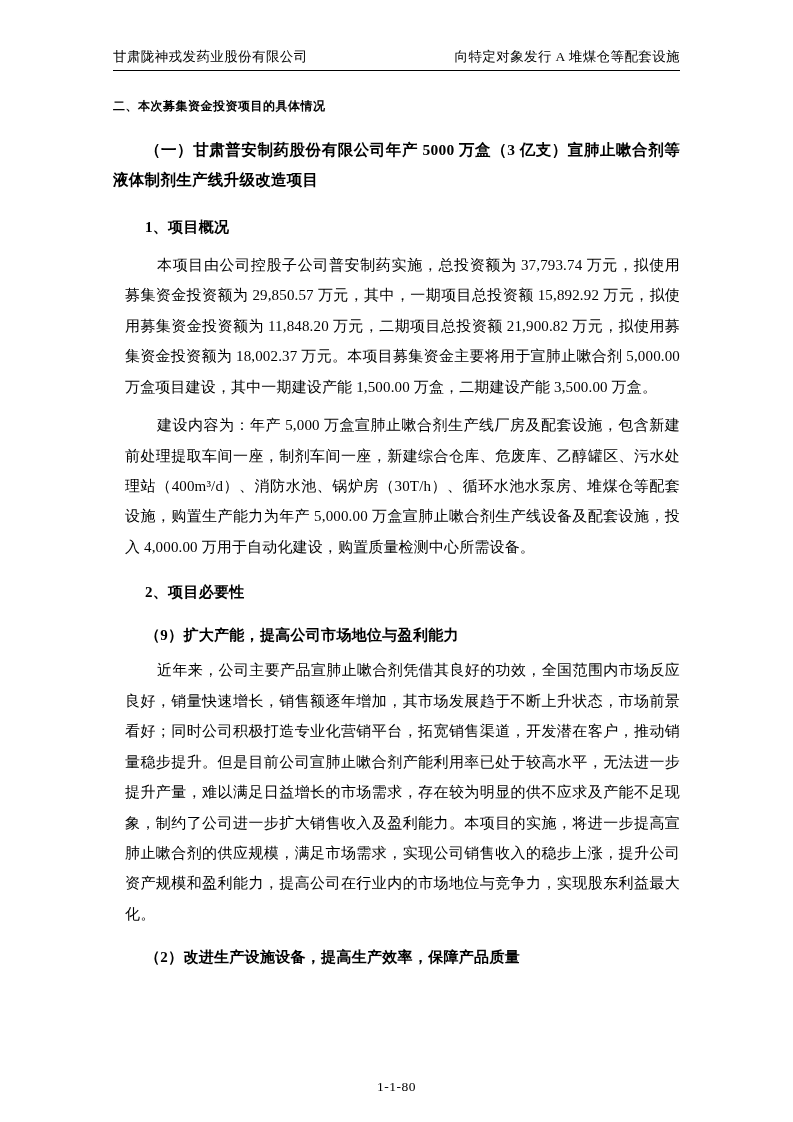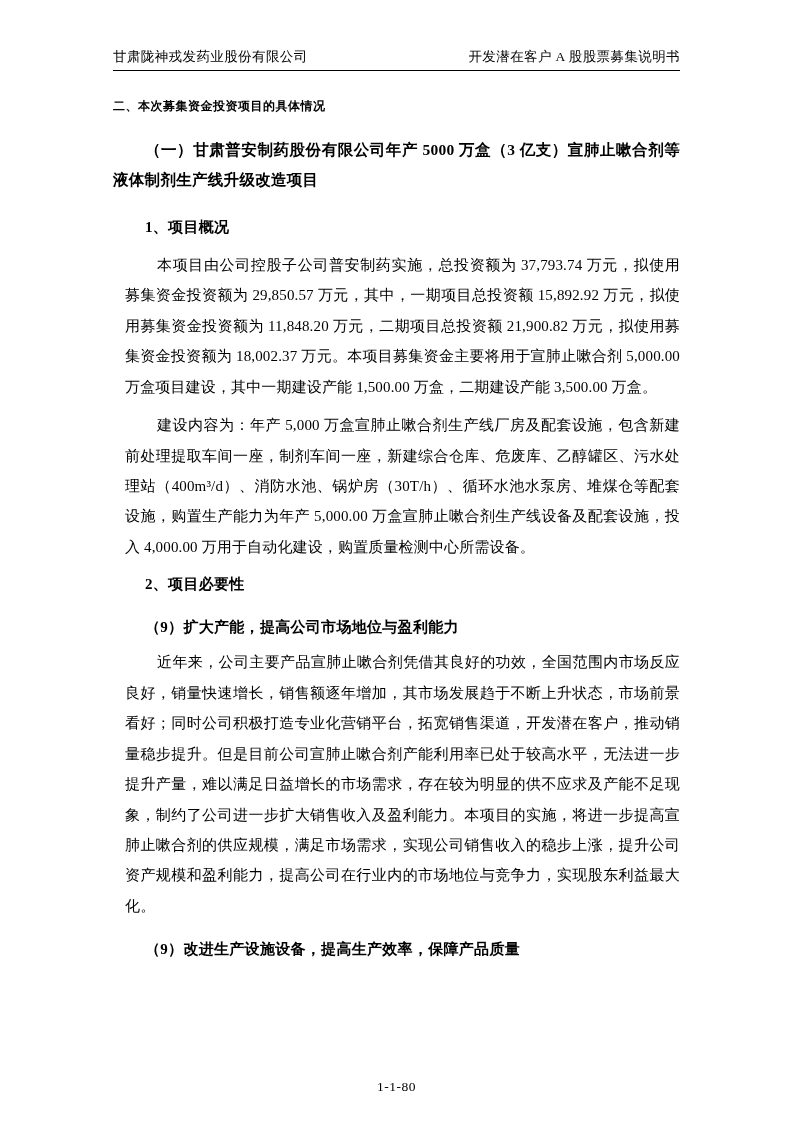--- a/index.html
+++ b/index.html
@@ -53,21 +53,21 @@
     line-height: 1.95;
     margin: 0 0 18px 0;
     text-indent: 32px;
     text-align: justify;
   }
   .h-item {
     font-size: 15px;
     font-weight: bold;
     letter-spacing: 0.3px;
     line-height: 1.9;
-    margin: 8px 0 8px 0;
+    margin: 16px 0 8px 0;
     text-indent: 32px;
   }
   .h-item2 {
     font-size: 15px;
     font-weight: bold;
     letter-spacing: 0.3px;
     line-height: 1.9;
     margin: 14px 0 6px 0;
     text-indent: 32px;
   }
@@ -92,41 +92,41 @@
 </style>
 </head>
 <body>
 
 <div class="page">
 
   <div class="content">
 
     <div class="header-row">
       <span>甘肃陇神戎发药业股份有限公司</span>
-      <span>开发潜在客户 A 股股票募集说明书</span>
+      <span>向特定对象发行 A 堆煤仓等配套设施</span>
     </div>
     <div class="header-rule"></div>
 
     <h2 class="h-section">二、本次募集资金投资项目的具体情况</h2>
 
     <h3 class="h-sub">（一）甘肃普安制药股份有限公司年产 5000 万盒（3 亿支）宣肺止嗽合剂等液体制剂生产线升级改造项目</h3>
 
     <h4 class="h-item">1、项目概况</h4>
 
     <p class="body">本项目由公司控股子公司普安制药实施，总投资额为 37,793.74 万元，拟使用募集资金投资额为 29,850.57 万元，其中，一期项目总投资额 15,892.92 万元，拟使用募集资金投资额为 11,848.20 万元，二期项目总投资额 21,900.82 万元，拟使用募集资金投资额为 18,002.37 万元。本项目募集资金主要将用于宣肺止嗽合剂 5,000.00 万盒项目建设，其中一期建设产能 1,500.00 万盒，二期建设产能 3,500.00 万盒。</p>
 
     <p class="body">建设内容为：年产 5,000 万盒宣肺止嗽合剂生产线厂房及配套设施，包含新建前处理提取车间一座，制剂车间一座，新建综合仓库、危废库、乙醇罐区、污水处理站（400m³/d）、消防水池、锅炉房（30T/h）、循环水池水泵房、堆煤仓等配套设施，购置生产能力为年产 5,000.00 万盒宣肺止嗽合剂生产线设备及配套设施，投入 4,000.00 万用于自动化建设，购置质量检测中心所需设备。</p>
 
     <h4 class="h-item">2、项目必要性</h4>
 
     <h5 class="h-item2">（9）扩大产能，提高公司市场地位与盈利能力</h5>
 
     <p class="body">近年来，公司主要产品宣肺止嗽合剂凭借其良好的功效，全国范围内市场反应良好，销量快速增长，销售额逐年增加，其市场发展趋于不断上升状态，市场前景看好；同时公司积极打造专业化营销平台，拓宽销售渠道，开发潜在客户，推动销量稳步提升。但是目前公司宣肺止嗽合剂产能利用率已处于较高水平，无法进一步提升产量，难以满足日益增长的市场需求，存在较为明显的供不应求及产能不足现象，制约了公司进一步扩大销售收入及盈利能力。本项目的实施，将进一步提高宣肺止嗽合剂的供应规模，满足市场需求，实现公司销售收入的稳步上涨，提升公司资产规模和盈利能力，提高公司在行业内的市场地位与竞争力，实现股东利益最大化。</p>
 
-    <h5 class="h-item2">（9）改进生产设施设备，提高生产效率，保障产品质量</h5>
+    <h5 class="h-item2">（2）改进生产设施设备，提高生产效率，保障产品质量</h5>
 
   </div>
 
   <div class="footer">
     <span>1-1-80</span>
   </div>
 
 </div>
 
 </body></html>

